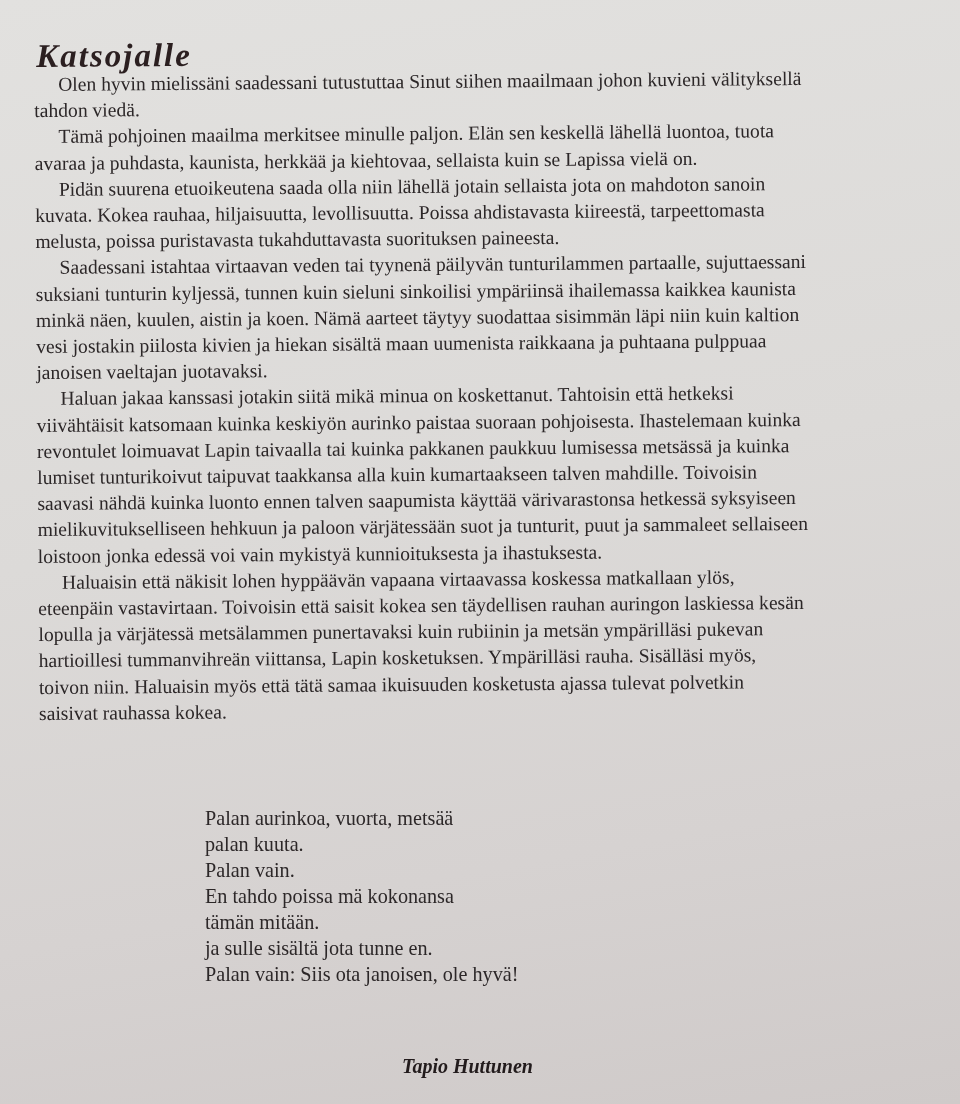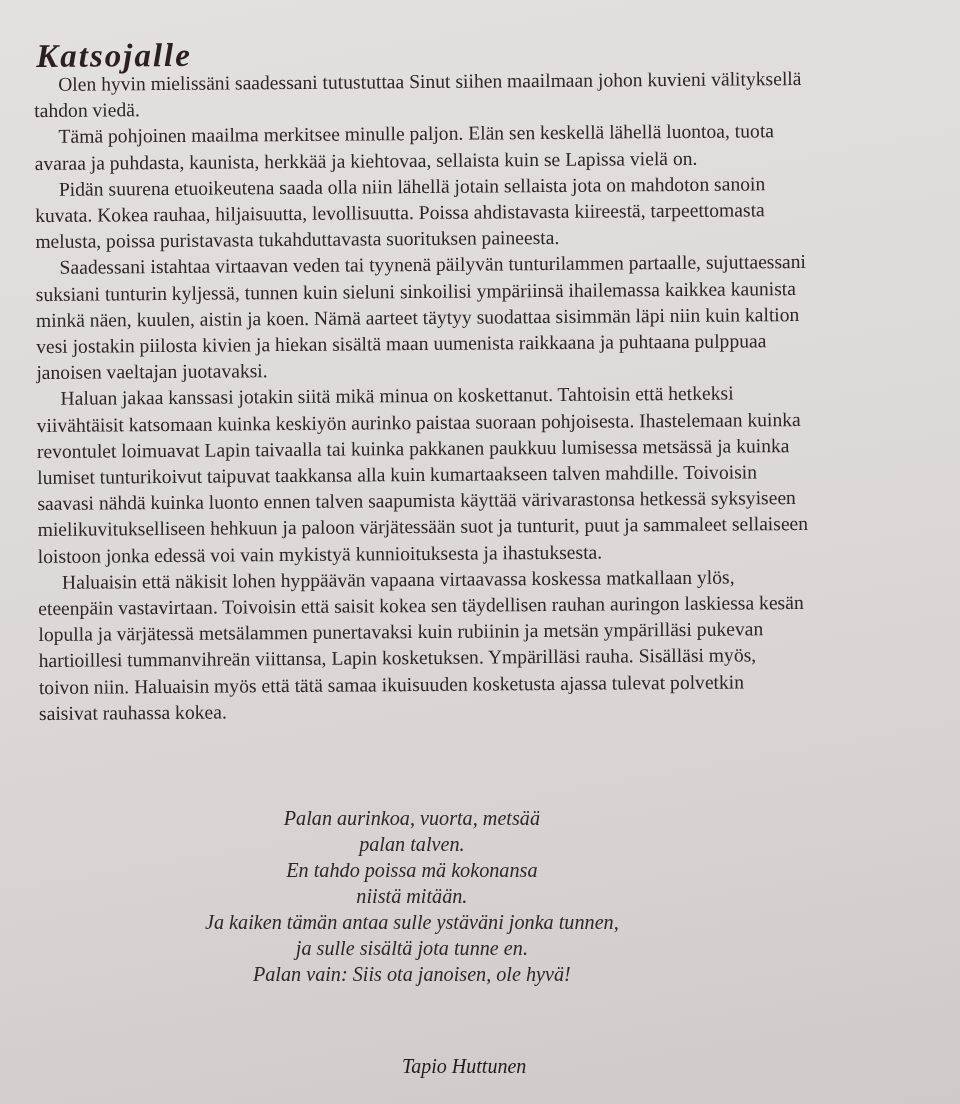--- a/index.html
+++ b/index.html
@@ -55,35 +55,33 @@
       display: block;
       white-space: nowrap;
     }
     .prose p .line + .line {
       text-indent: 0;
     }
     .poem {
       position: absolute;
       left: 205px;
       top: 805px;
-      font-style: italic;
       font-size: 20.2px;
       line-height: 26px;
       color: #2c2728;
-      text-align: center;
     }
     .poem .line {
       white-space: nowrap;
     }
     .author {
       position: absolute;
       left: 402px;
       top: 1055px;
       font-style: italic;
-      font-weight: normal;
+      font-weight: bold;
       font-size: 20px;
       color: #221b1c;
       white-space: nowrap;
     }
   </style>
 </head>
 <body>
 
 <div class="page">
 
@@ -124,23 +122,23 @@
       <span class="line">eteenpäin vastavirtaan. Toivoisin että saisit kokea sen täydellisen rauhan auringon laskiessa kesän</span>
       <span class="line">lopulla ja värjätessä metsälammen punertavaksi kuin rubiinin ja metsän ympärilläsi pukevan</span>
       <span class="line">hartioillesi tummanvihreän viittansa, Lapin kosketuksen. Ympärilläsi rauha. Sisälläsi myös,</span>
       <span class="line">toivon niin. Haluaisin myös että tätä samaa ikuisuuden kosketusta ajassa tulevat polvetkin</span>
       <span class="line">saisivat rauhassa kokea.</span>
     </p>
   </div>
 
   <div class="poem">
     <span class="line">Palan aurinkoa, vuorta, metsää</span>
-    <span class="line">palan talven.</span>
+    <span class="line">palan kuuta.</span>
+    <span class="line">Palan vain.</span>
     <span class="line">En tahdo poissa mä kokonansa</span>
-    <span class="line">niistä mitään.</span>
-    <span class="line">Ja kaiken tämän antaa sulle ystäväni jonka tunnen,</span>
+    <span class="line">tämän mitään.</span>
     <span class="line">ja sulle sisältä jota tunne en.</span>
     <span class="line">Palan vain: Siis ota janoisen, ole hyvä!</span>
   </div>
 
   <div class="author">Tapio Huttunen</div>
 
 </div>
 
 </body></html>

